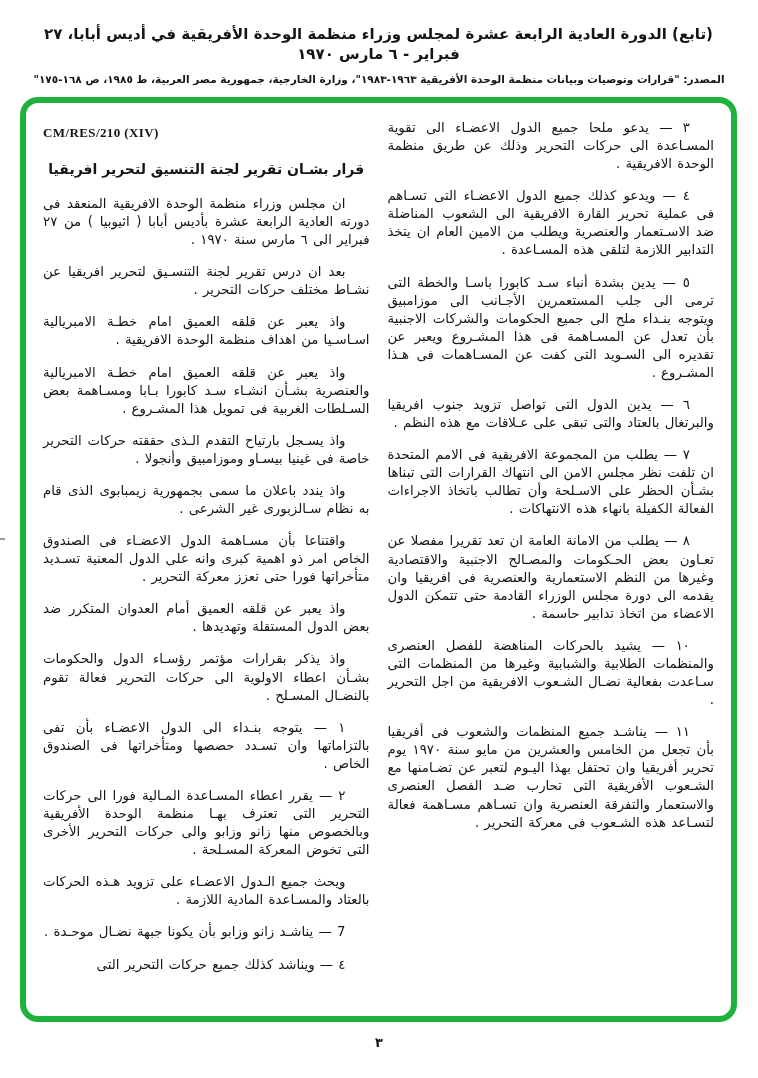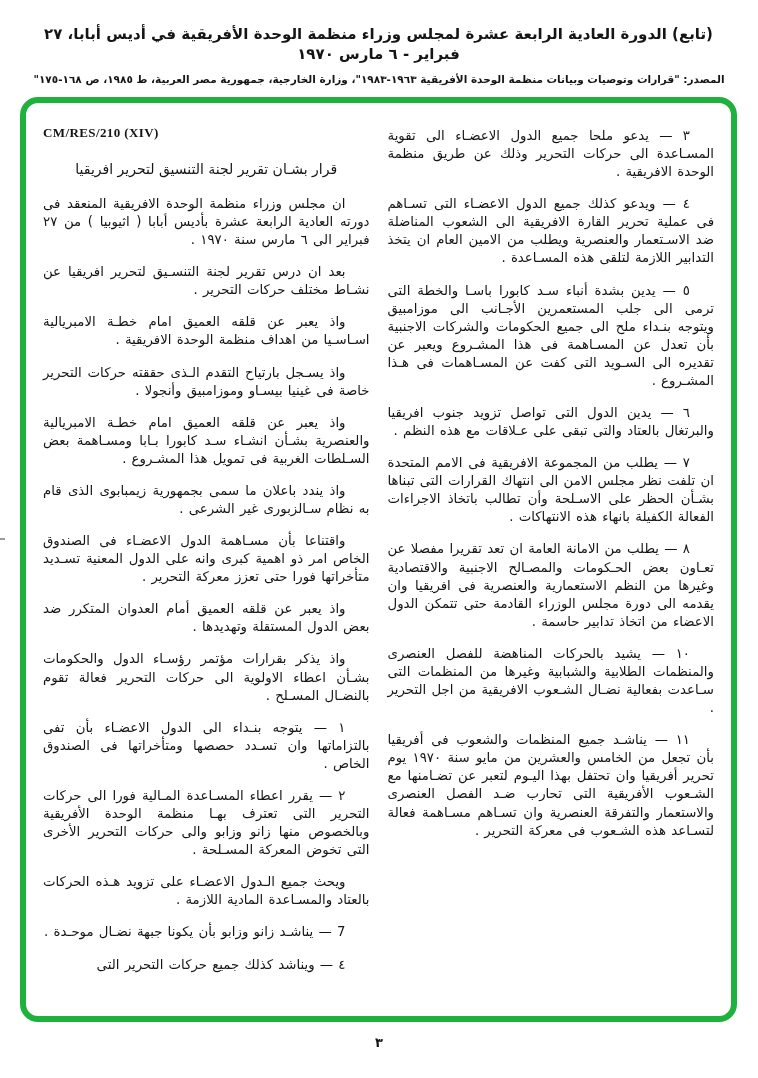--- a/index.html
+++ b/index.html
@@ -36,34 +36,34 @@
     overflow: hidden;
     direction: rtl;
   }
   .columns { display: flex; gap: 18px; height: 100%; }
   .col { flex: 1 1 0; direction: rtl; min-width: 0; }
   .para {
     font-size: 13.3px;
     line-height: 1.36;
     text-align: justify;
     text-indent: 24px;
-    margin: 8px 0 14px 0;
+    margin: 0 0 14px 0;
     word-spacing: 1px;
   }
   .ref-code {
     direction: ltr;
     text-align: left;
     font-family: "Liberation Serif", serif;
     font-size: 13px;
     letter-spacing: 0.4px;
     margin: 6px 0 20px 0;
     font-weight: 600;
   }
   .res-title {
-    font-weight: normal;
+    font-weight: bold;
     font-size: 14px;
     text-align: center;
     margin: 0 0 18px 0;
   }
   
   .res-col p.para:last-child { font-weight: normal; }
   .page-number {
     position: absolute;
     top: 1035px; left: 0;
     width: 100%;
@@ -102,22 +102,22 @@
       </div>
 
     <div class="col res-col">
       <div class="ref-code">CM/RES/210 (XIV)</div>
       <div class="res-title">قرار بشـان تقرير لجنة التنسيق لتحرير افريقيا</div>
       <div>
 
       <p class="para">ان مجلس وزراء منظمة الوحدة الافريقية المنعقد فى دورته العادية الرابعة عشرة بأديس أبابا ( اثيوبيا ) من ٢٧ فبراير الى ٦ مارس سنة ١٩٧٠ .</p>
           <p class="para">بعد ان درس تقرير لجنة التنسـيق لتحرير افريقيا عن نشـاط مختلف حركات التحرير .</p>
           <p class="para">واذ يعبر عن قلقه العميق امام خطـة الامبريالية اسـاسـيا من اهداف منظمة الوحدة الافريقية .</p>
+          <p class="para">واذ يعبر عن قلقه العميق امام خطـة الامبريالية والعنصرية بشـأن انشـاء سـد كابورا بـابا ومسـاهمة بعض السـلطات الغربية فى تمويل هذا المشـروع .</p>
           <p class="para">واذ يسـجل بارتياح التقدم الـذى حققته حركات التحرير خاصة فى غينيا بيسـاو وموزامبيق وأنجولا .</p>
-          <p class="para">واذ يعبر عن قلقه العميق امام خطـة الامبريالية والعنصرية بشـأن انشـاء سـد كابورا بـابا ومسـاهمة بعض السـلطات الغربية فى تمويل هذا المشـروع .</p>
           <p class="para">واذ يندد باعلان ما سمى بجمهورية زيمبابوى الذى قام به نظام سـالزبورى غير الشرعى .</p>
           <p class="para">واقتناعا بأن مسـاهمة الدول الاعضـاء فى الصندوق الخاص امر ذو اهمية كبرى وانه على الدول المعنية تسـديد متأخراتها فورا حتى تعزز معركة التحرير .</p>
           <p class="para">واذ يعبر عن قلقه العميق أمام العدوان المتكرر ضد بعض الدول المستقلة وتهديدها .</p>
           <p class="para">واذ يذكر بقرارات مؤتمر رؤسـاء الدول والحكومات بشـأن اعطاء الاولوية الى حركات التحرير فعالة تقوم بالنضـال المسـلح .</p>
           <p class="para">١ — يتوجه بنـداء الى الدول الاعضـاء بأن تفى بالتزاماتها وان تسـدد حصصها ومتأخراتها فى الصندوق الخاص .</p>
           <p class="para">٢ — يقرر اعطاء المسـاعدة المـالية فورا الى حركات التحرير التى تعترف بهـا منظمة الوحدة الأفريقية وبالخصوص منها زانو وزابو والى حركات التحرير الأخرى التى تخوض المعركة المسـلحة .</p>
           <p class="para">ويحث جميع الـدول الاعضـاء على تزويد هـذه الحركات بالعتاد والمسـاعدة المادية اللازمة .</p>
           <p class="para">7 — يناشـد زانو وزابو بأن يكونا جبهة نضـال موحـدة .</p>
           <p class="para">٤ — ويناشد كذلك جميع حركات التحرير التى</p>
         </div>

